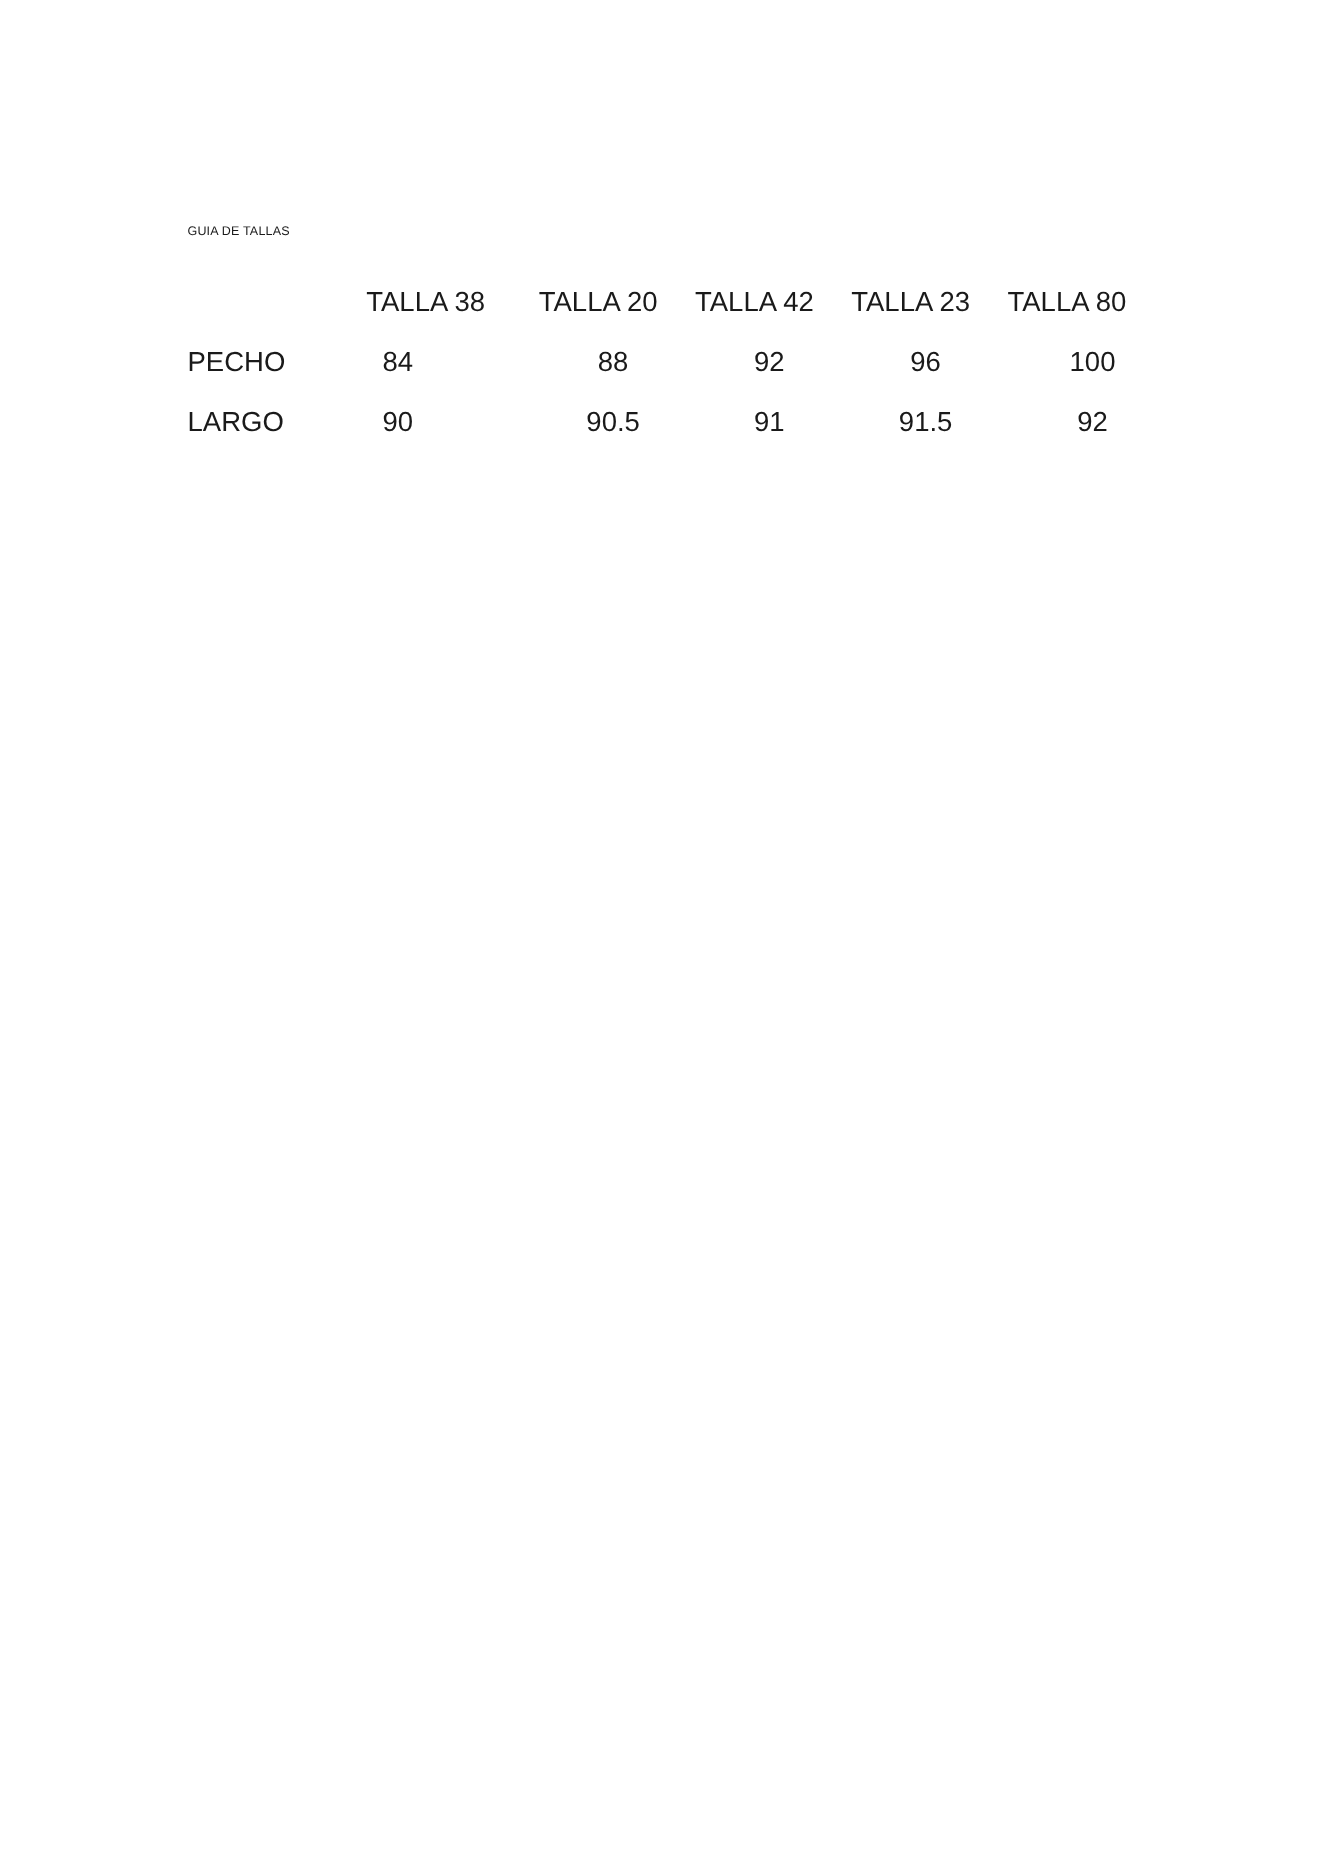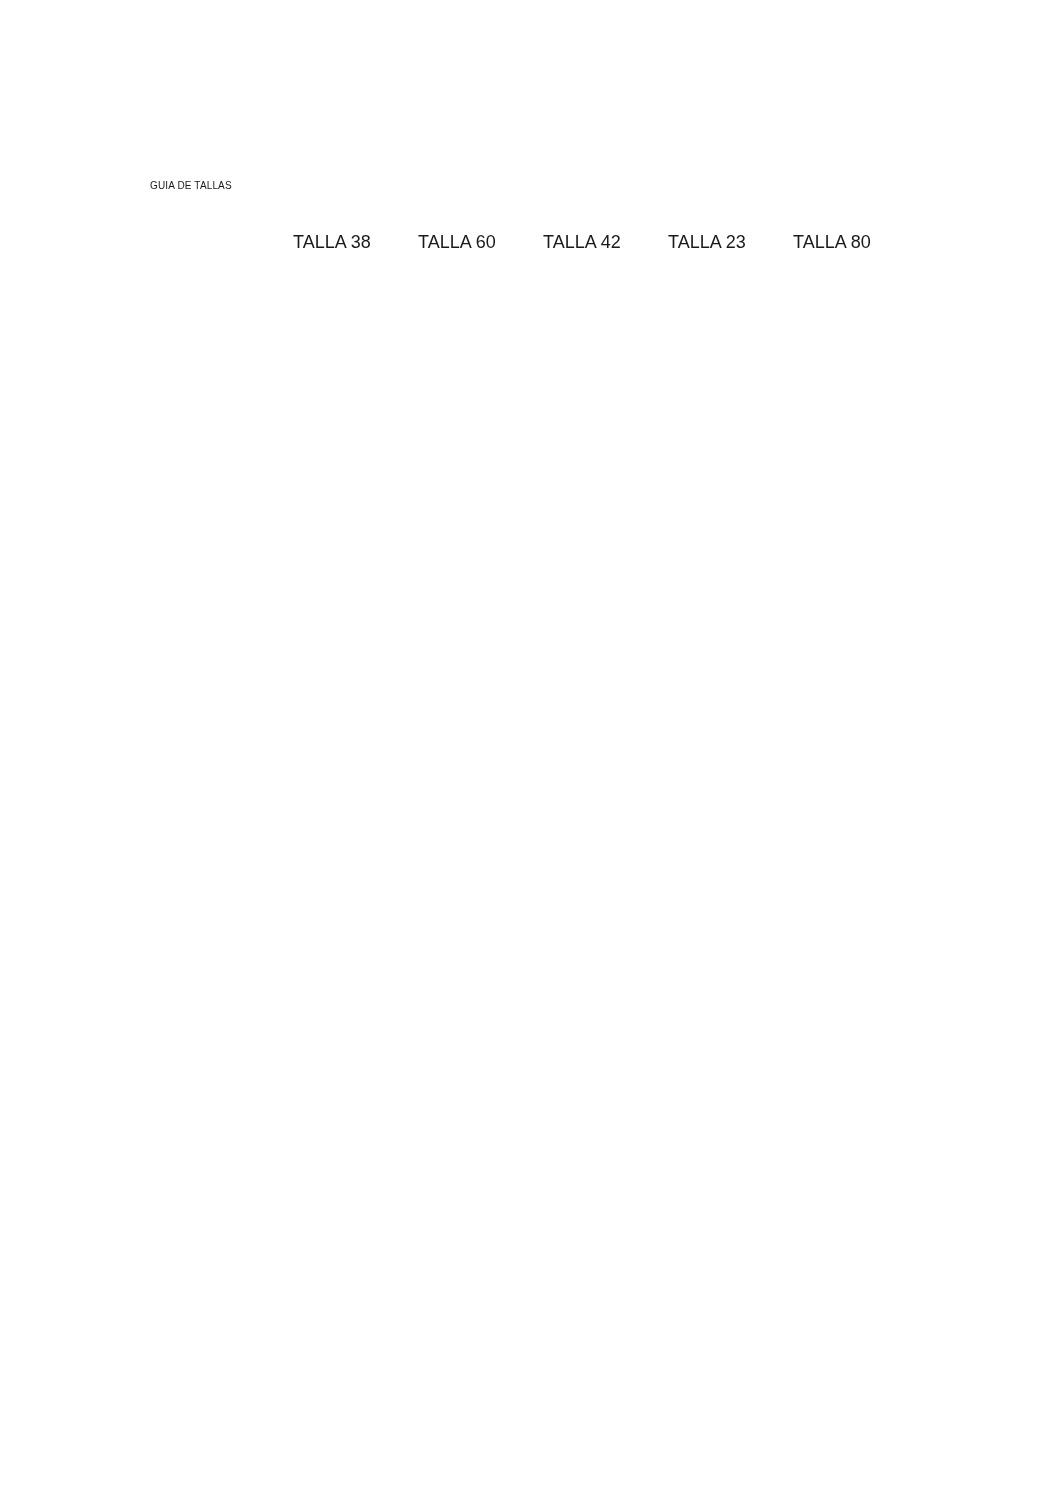--- a/index.html
+++ b/index.html
@@ -36,21 +36,21 @@
     left: 150px;
     top: 218px;
     border-collapse: collapse;
     table-layout: fixed;
   }
   .size-table td,
   .size-table th {
     padding: 0;
     margin: 0;
     font-weight: normal;
-    font-size: 18px;
+    font-size: 22px;
     line-height: 48px;
     height: 48px;
     vertical-align: middle;
     white-space: nowrap;
   }
   .col-label  { width: 140px; text-align: left; }
   .col-size   { width: 122px; text-align: center; }
   .col-size-1 { width: 122px; }
   .header-row th.col-size { text-align: left; padding-left: 3px; }
   .header-row th.col-label { text-align: left; }
@@ -65,23 +65,39 @@
 
 <div class="page">
 
   <div class="doc-title">GUIA DE TALLAS</div>
 
   <table class="size-table">
     <thead>
       <tr class="header-row">
         <th class="col-label"></th>
         <th class="col-size col-size-1">TALLA 38</th>
-        <th class="col-size">TALLA 60</th>
+        <th class="col-size">TALLA 20</th>
         <th class="col-size">TALLA 42</th>
         <th class="col-size">TALLA 23</th>
         <th class="col-size">TALLA 80</th>
       </tr>
     </thead>
     <tbody>
+      <tr>
+        <td class="col-label row-label">PECHO</td>
+        <td class="col-size cell-value first">84</td>
+        <td class="col-size cell-value">88</td>
+        <td class="col-size cell-value">92</td>
+        <td class="col-size cell-value">96</td>
+        <td class="col-size cell-value last">100</td>
+      </tr>
+      <tr>
+        <td class="col-label row-label">LARGO</td>
+        <td class="col-size cell-value first">90</td>
+        <td class="col-size cell-value">90.5</td>
+        <td class="col-size cell-value">91</td>
+        <td class="col-size cell-value">91.5</td>
+        <td class="col-size cell-value last">92</td>
+      </tr>
     </tbody>
   </table>
 
 </div>
 
 </body></html>

